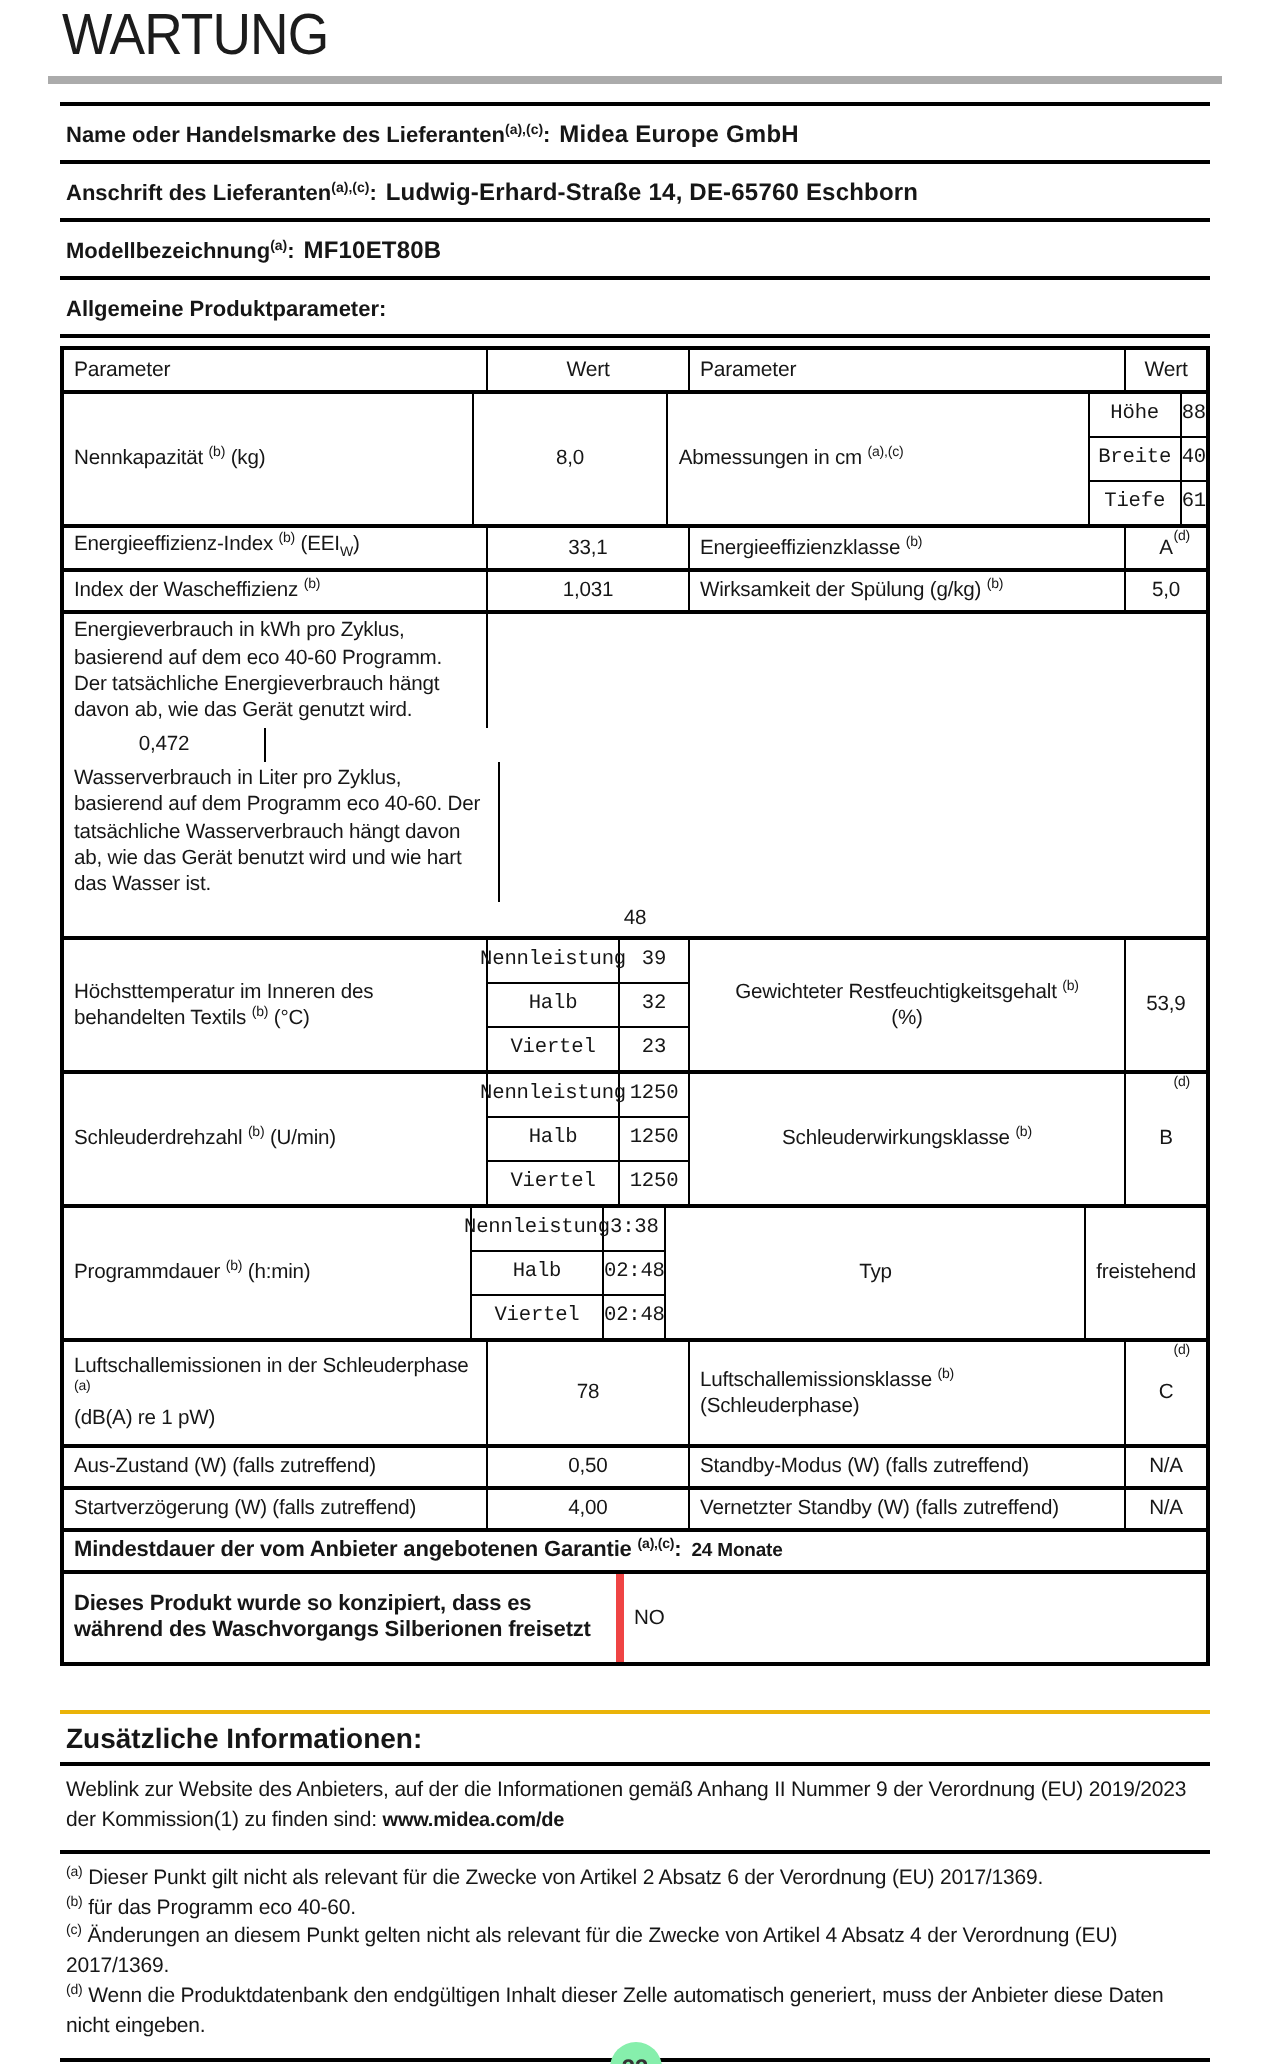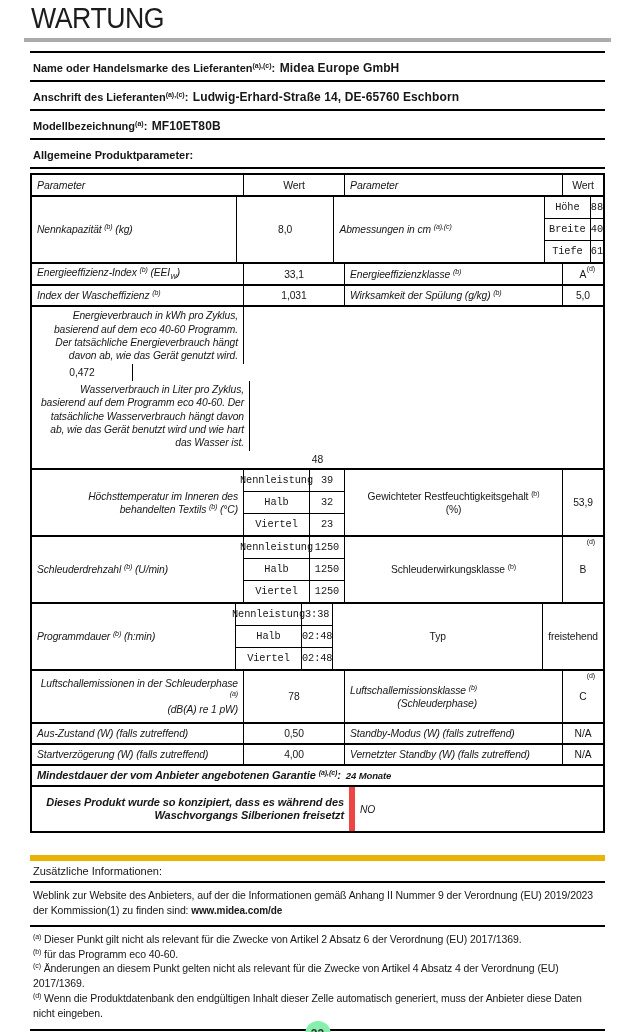--- a/index.html
+++ b/index.html
@@ -31,21 +31,21 @@
   .band { display:flex; border-bottom:2px solid #000; align-items:stretch; }
   .band:last-child { border-bottom:none; }
   .cell {
     display:flex; align-items:center; padding:2px 5px;
     font-size:10.3px; line-height:1.28; letter-spacing:-0.1px;
   }
   .c1 { width:212px; border-right:1px solid #000; }
   .c2 { width:101px; border-right:1px solid #000; }
   .c3 { width:218px; border-right:1px solid #000; }
   .c4 { flex:1; }
-  .lbl { justify-content:flex-start; text-align:right;font-style:italic; }
+  .lbl { justify-content:flex-start; text-align:left; }
   .ctr { justify-content:center; text-align:center; }
   .h22 { min-height:22px; } .h21 { min-height:21px; }
   .hB  { min-height:67px; } .hE  { min-height:86px;flex-direction:column; }
   .hN  { min-height:67px; } .hI  { min-height:53px; }
   .hM  { min-height:44px; }
   .hdr { font-size:10.5px; }
 
   .nested { padding:0; flex-direction:column; align-items:stretch; }
   .nrow { flex:1; display:flex; border-bottom:1px solid #000;font-family:Liberation Mono, monospace; }
   .nrow:last-child { border-bottom:none; }
@@ -54,25 +54,25 @@
   .nval { flex:1; display:flex; align-items:center; justify-content:center; font-size:10.3px; }
 
   .klass { position:relative; justify-content:center; }
   .ksup { position:absolute; right:8px; top:5px; }
   .blockunit { display:block; }
   .t { display:block; }
 
   .full { flex:1; border-right:none; }
   .bold { font-weight:bold; font-size:11px; line-height:1.25; }
   .smallval { font-weight:bold; font-size:9.5px; margin-left:5px; }
-  .silverL { width:323px; border-right:6px solid #ef4444; }
+  .silverL { width:280px; border-right:4px solid #ef4444; }
 
   
   .addl { margin:22px 6px 0; }
-  .addl-header { border-top:6px solid #eab308; border-bottom:2px solid #000; padding:4px 3px; font-weight:normal; font-size:11px; min-height:20px; }
+  .addl-header { border-top:2px solid #eab308; border-bottom:2px solid #000; padding:4px 3px; font-weight:bold; font-size:14px; min-height:20px; }
   .weblink { border-bottom:2px solid #000; padding:5px 3px 7px; font-size:10.5px; line-height:1.38; letter-spacing:-0.1px; }
   .weblink-url { font-weight:bold; font-size:10px; cursor:pointer; }
   .footnotes { border-bottom:2px solid #000; padding:5px 3px 8px; font-size:10.5px; line-height:1.42; letter-spacing:-0.1px; }
 
   
   .page-dot {
     position:absolute; top:1000px; left:50%; transform:translateX(-50%);
     width:26px; height:26px; border-radius:50%; background:#86efac;
     display:flex; align-items:center; justify-content:center;
     font-size:12px; font-weight:bold; color:#333;margin-top:21px;

